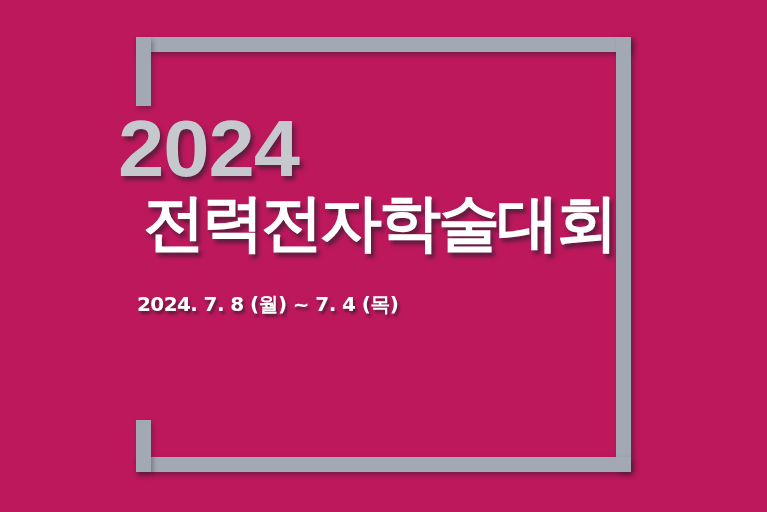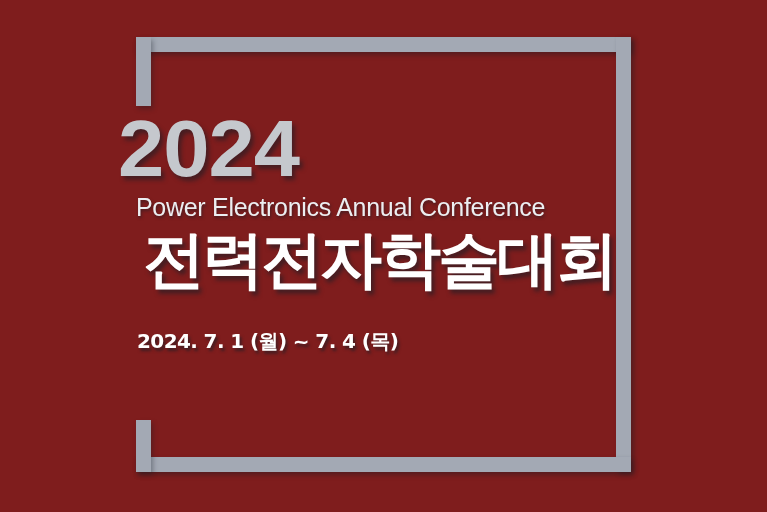--- a/index.html
+++ b/index.html
@@ -13,21 +13,21 @@
     height: 512px;
     background: #42505f;
     font-family: "Liberation Sans", "DejaVu Sans", sans-serif;
     overflow: hidden;
   }
 
   .poster {
     position: relative;
     width: 767px;
     height: 512px;
-    background: #7f1d1d;
+    background: #be185d;
     overflow: hidden;
     text-decoration: underline;
   }
 
   
   .frame-top {
     position: absolute;
     left: 136px;
     top: 37px;
     width: 495px;
@@ -150,21 +150,20 @@
 
   <div class="frame-top"></div>
   <div class="frame-right"></div>
   <div class="frame-bottom"></div>
   <div class="frame-left-top"></div>
   <div class="frame-left-bottom"></div>
 
   <div class="content">
     <div class="year">2024</div>
 
-    <div class="subtitle-en">Power Electronics Annual Conference</div>
 
     <div class="title-ko">전력전자학술대회</div>
 
-    <div class="date-line">2024. 7. 1 (월) ~ 7. 4 (목)</div>
+    <div class="date-line">2024. 7. 8 (월) ~ 7. 4 (목)</div>
 
   </div>
 
 </div>
 
 </body></html>

